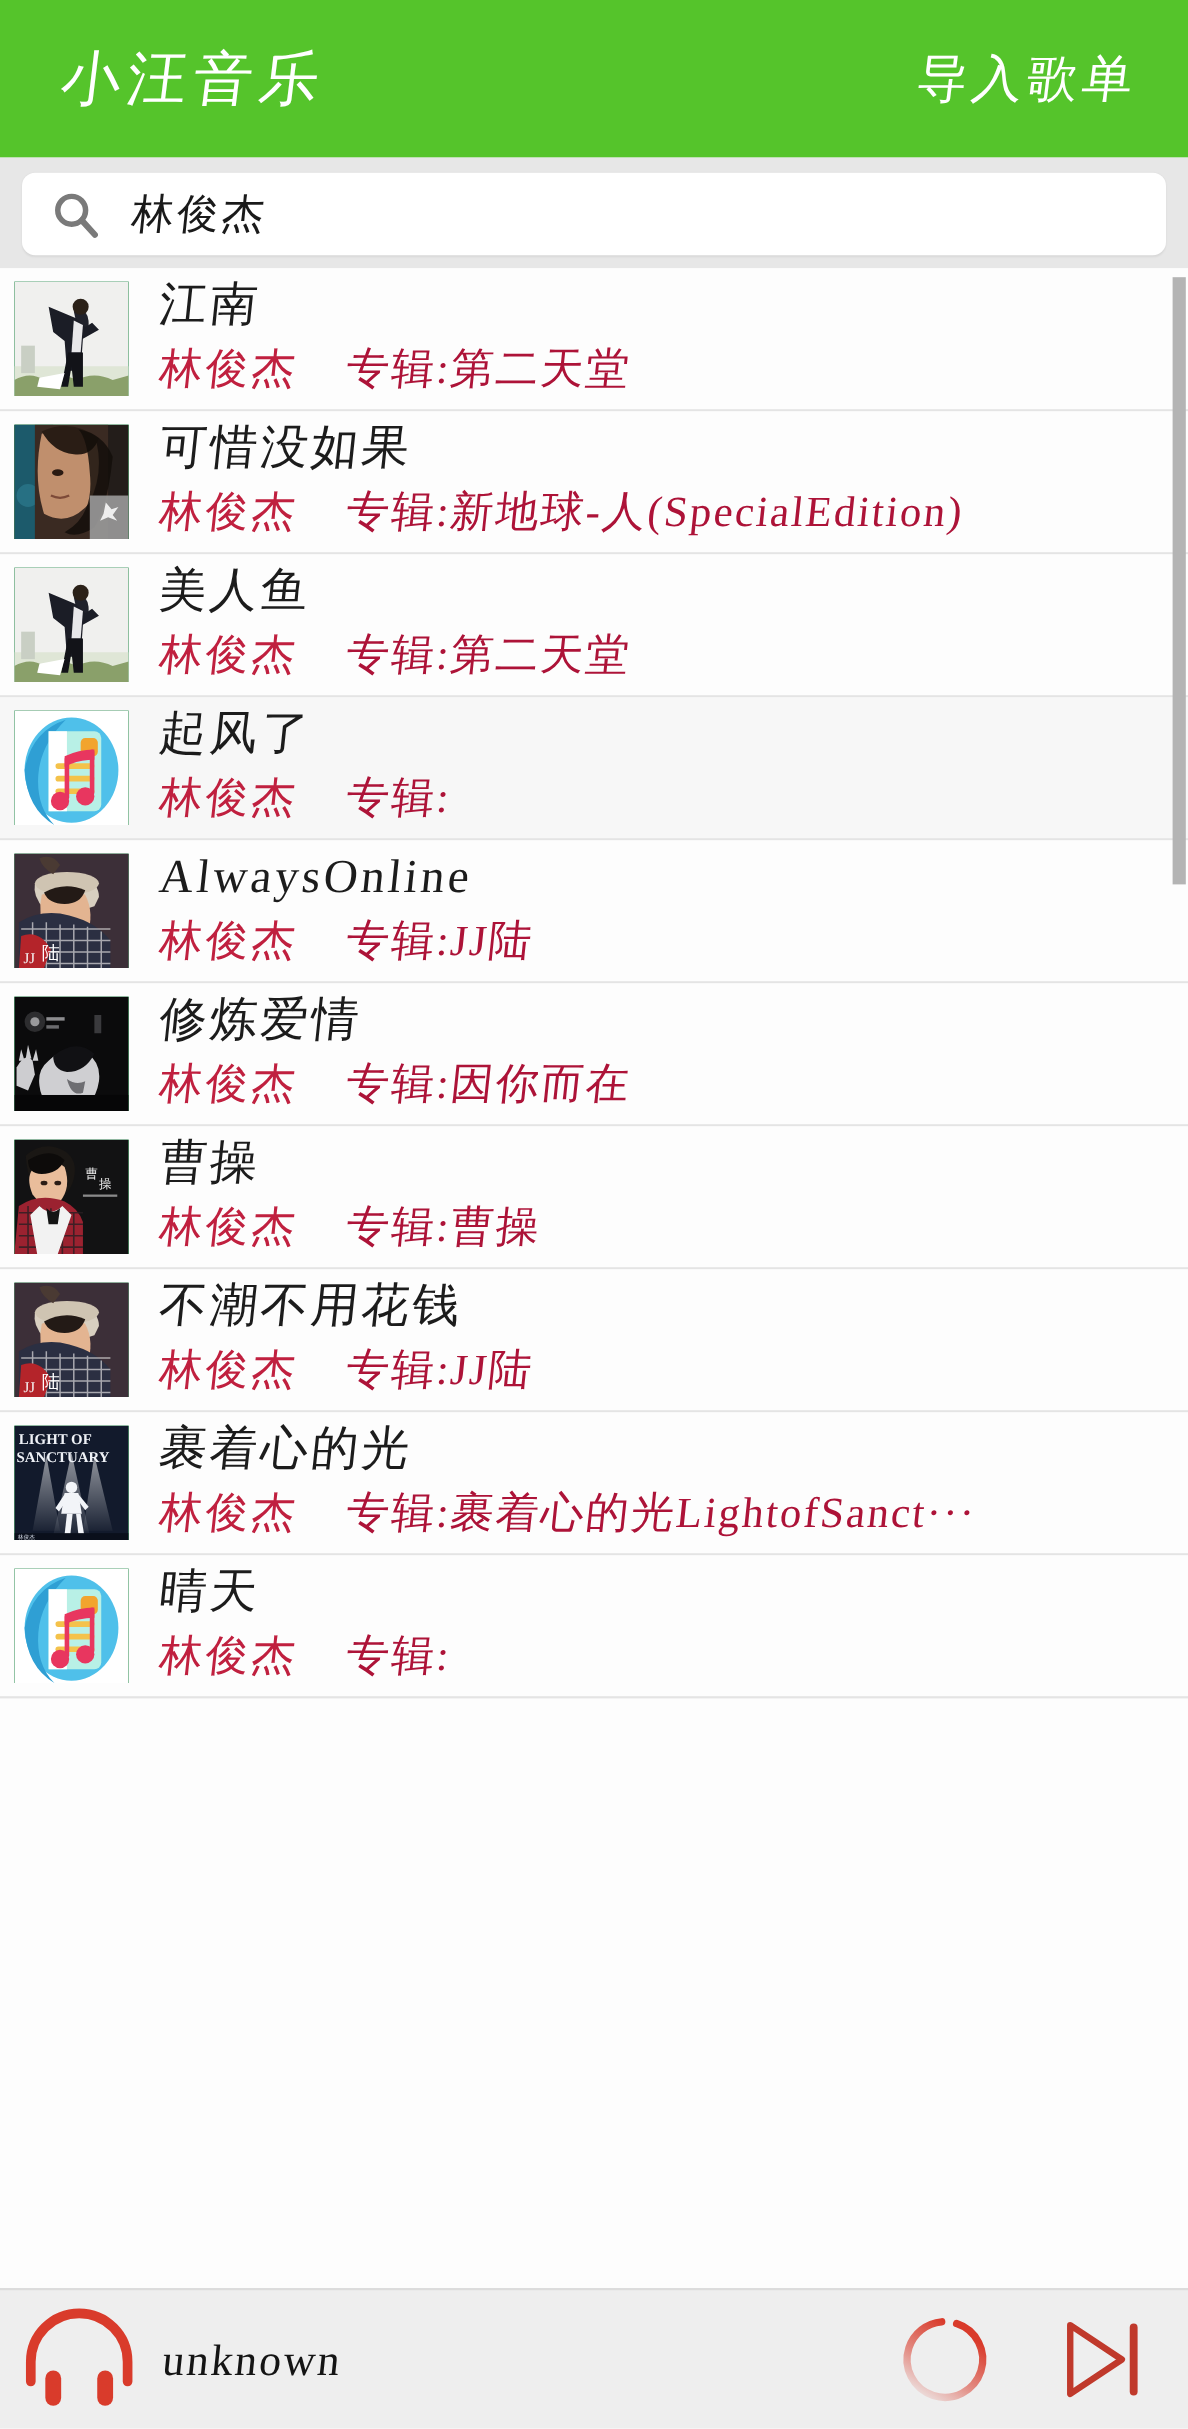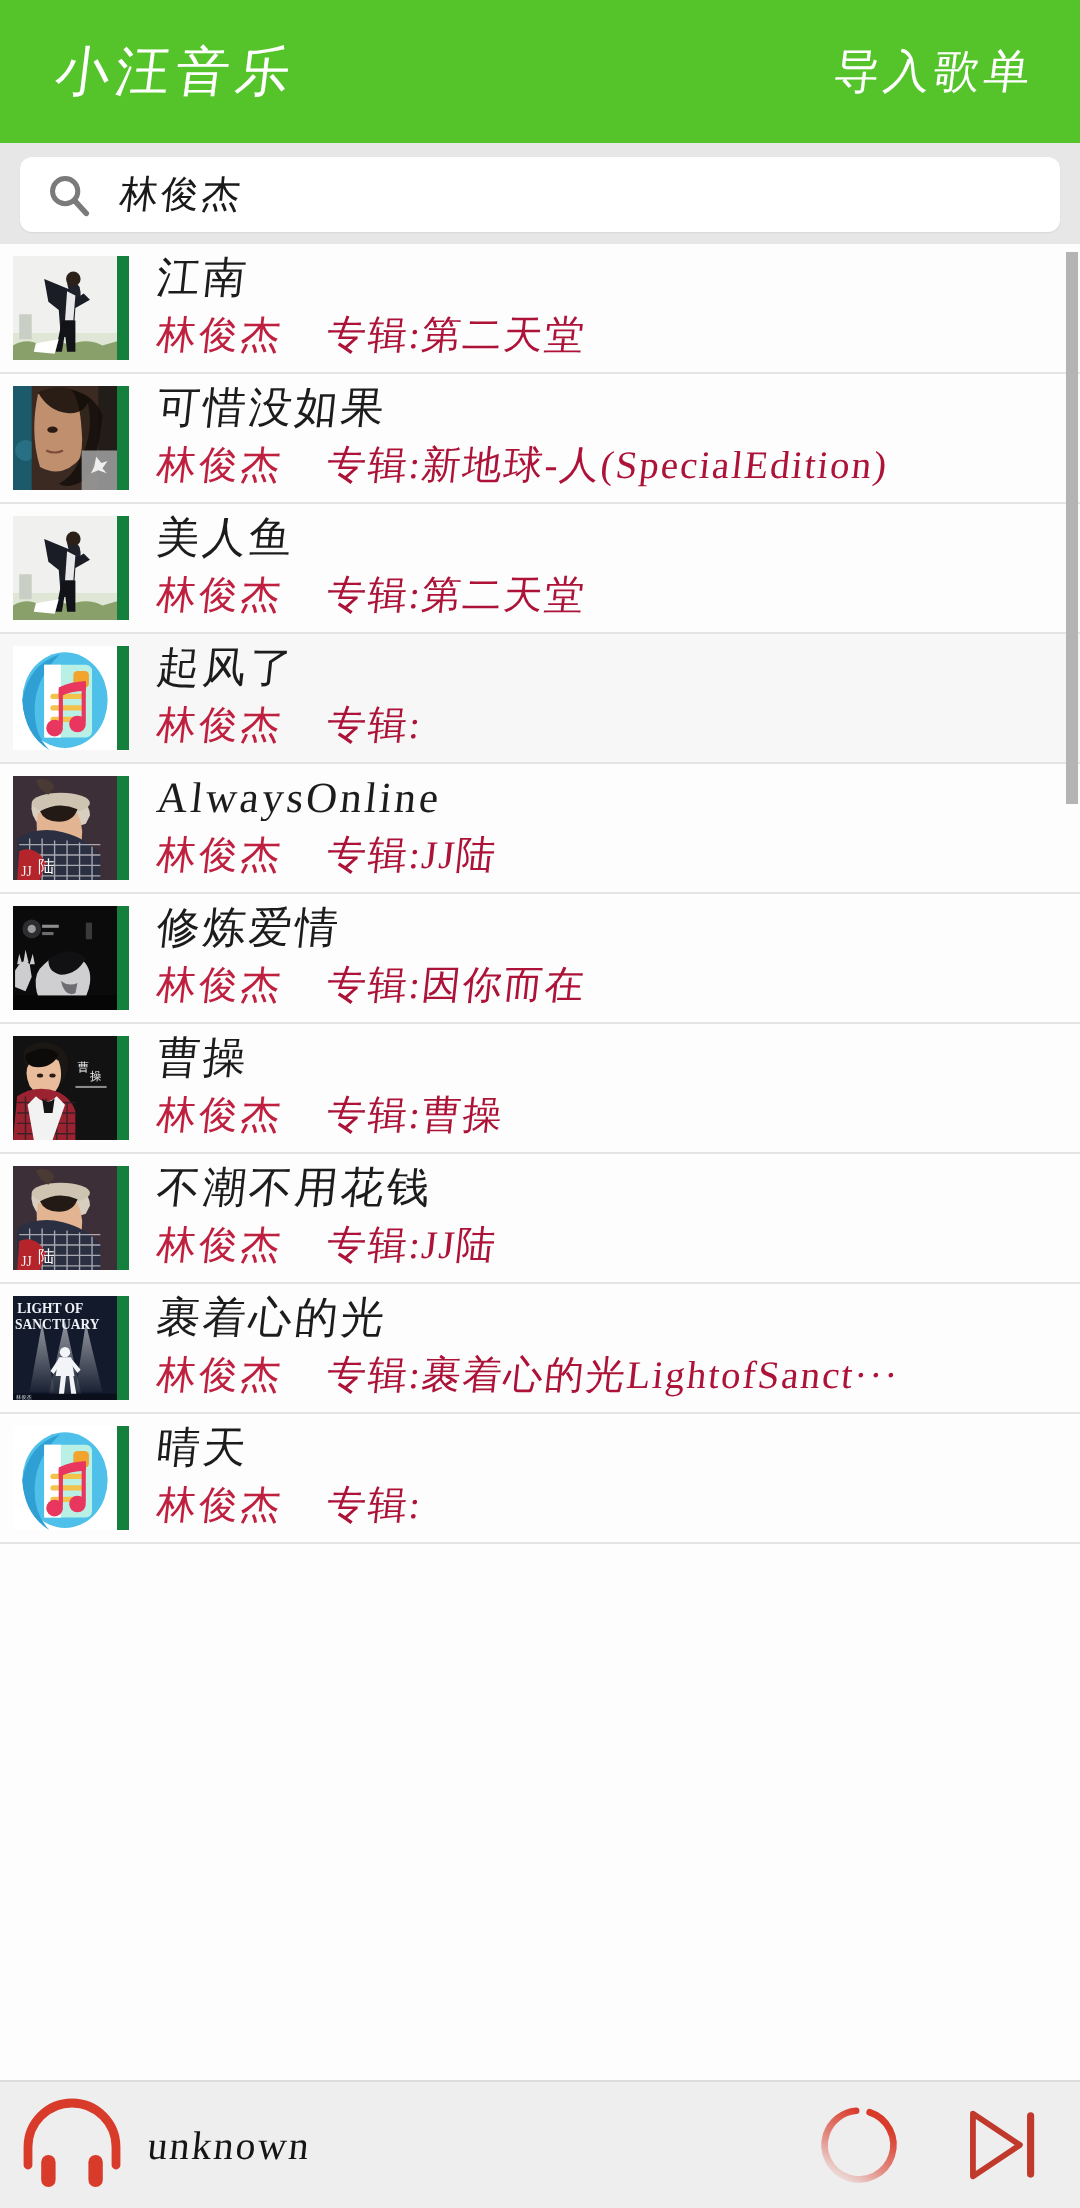--- a/index.html
+++ b/index.html
@@ -93,21 +93,21 @@
     position:relative;
     height:130px;
     background:#fdfdfd;
     border-bottom:2px solid #e4e4e4;
     display:flex;
     align-items:center;
     padding-left:13px;
   }
   .song-row.alt { background:#f7f7f7; }
   .thumb {
-    width:116px; height:104px;
+    width:104px; height:104px;
     flex:0 0 auto;
     overflow:hidden;
     position:relative;
     background:#15803d;
   }
   .thumb svg { display:block; width:104px; height:104px; }
   .song-meta {
     flex:1 1 auto;
     min-width:0;
     padding-left:28px;

